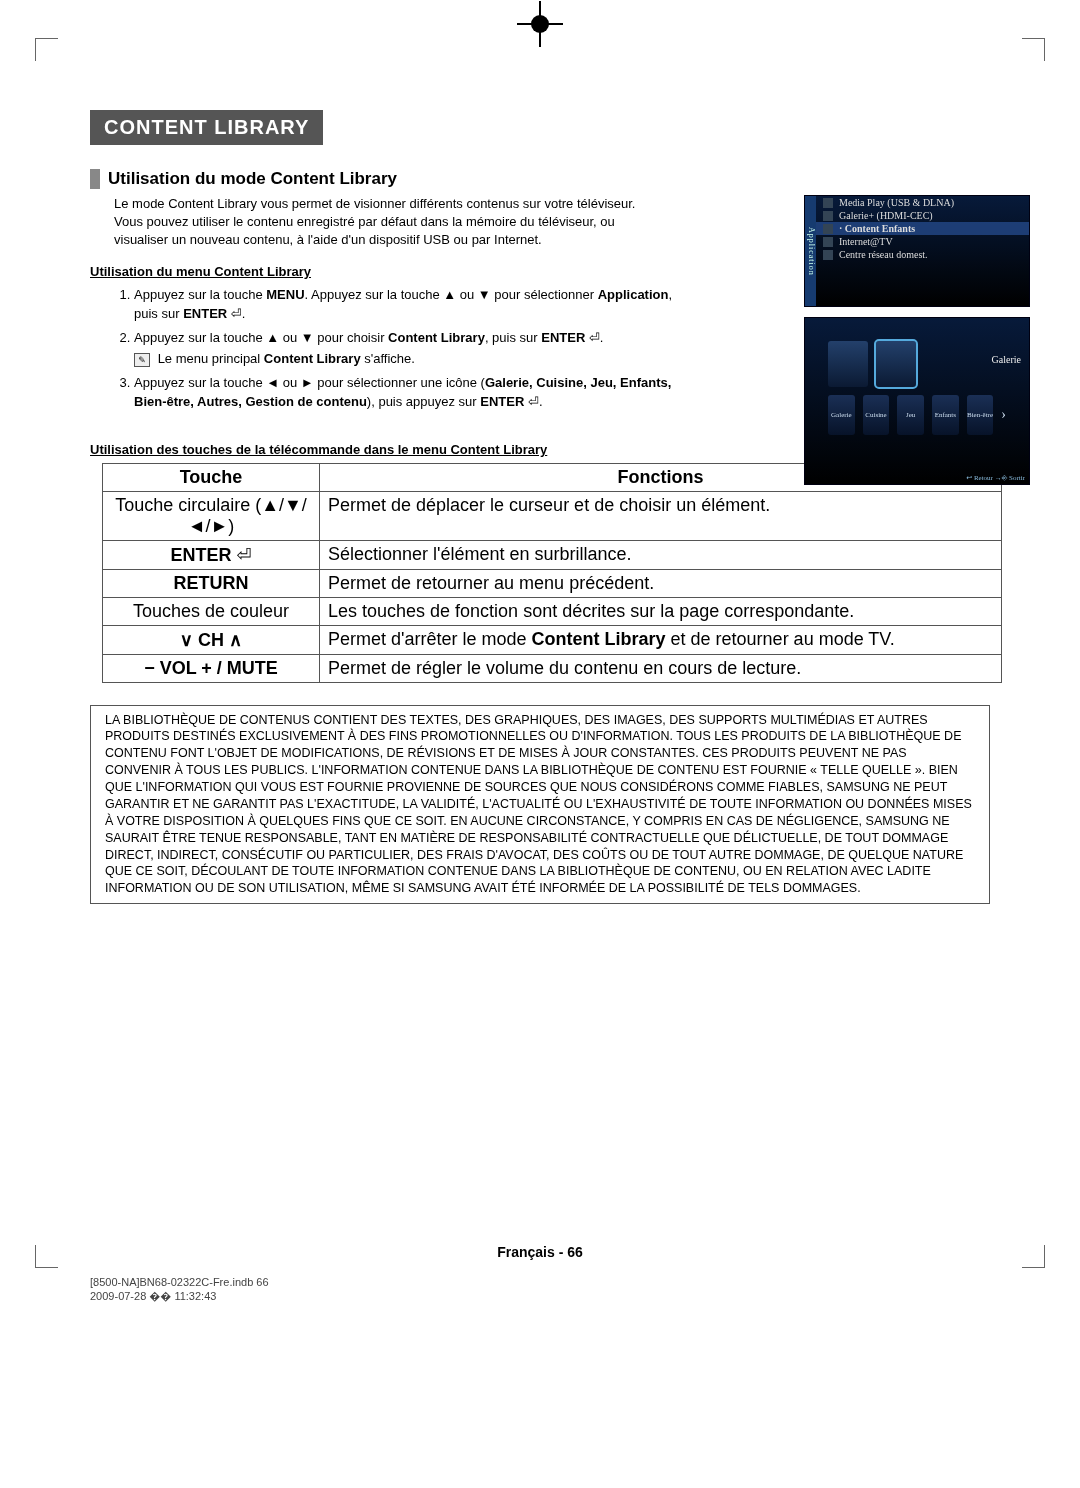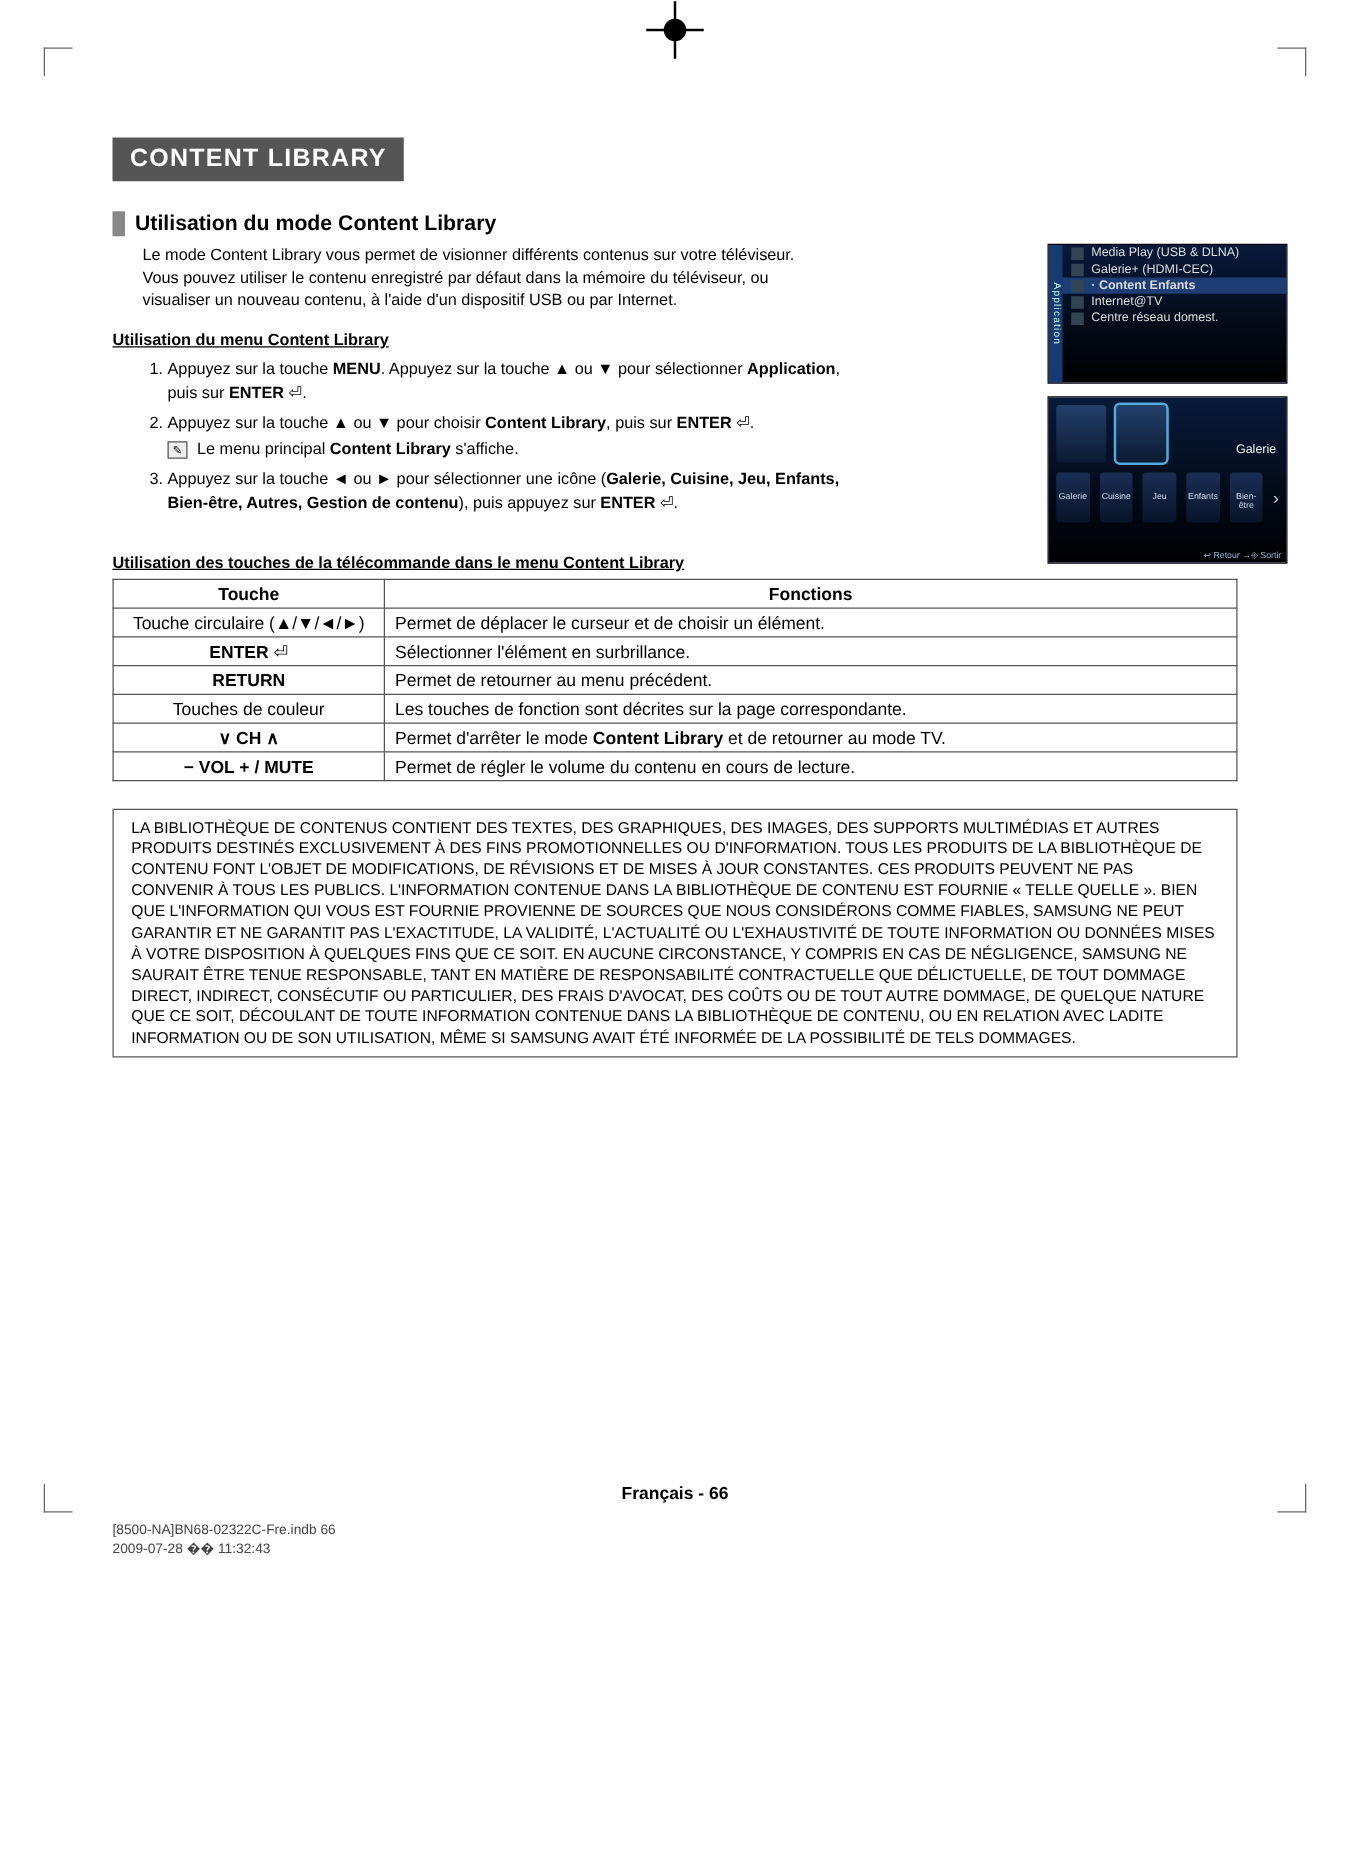--- a/index.html
+++ b/index.html
@@ -57,21 +57,22 @@
     display:inline-block; width:14px; height:12px; border:1px solid #555;
     margin-right:4px; font-size:9px; text-align:center; line-height:12px;
     background:#eee;
   }
   .b { font-weight:bold; }
 
   table.remote {
     width: 100%;
     border-collapse: collapse;
     margin-top: 6px;
-    font-size: 14px;
+    font-size: 18px;
+    margin-left: 12px;
   }
   table.remote th, table.remote td {
     border: 1px solid #555;
     padding: 3px 8px;
     text-align:left;
     vertical-align: top;
   }
   table.remote th { text-align:center; font-weight:bold; }
   table.remote td.key { text-align:center; width: 200px; }
 
@@ -79,41 +80,42 @@
     border: 1px solid #555;
     margin-top: 22px;
     padding: 6px 14px;
     font-size: 12.5px;
     line-height: 1.35;
   }
 
   .screenshots {
     position:absolute;
     top: 195px; right: 40px;
-    width: 192px;
+    width: 226px;
+    font-family: Liberation Serif, serif;
   }
   .shot {
     background: linear-gradient(#071a3a, #000);
     color:#ddd; font-size:10px;
     border:1px solid #001; margin-bottom:10px;
     position:relative;
   }
   .shot.menu { height: 110px; }
   .shot.menu .vtab {
     position:absolute; left:0; top:0; bottom:0; width:11px;
     background:#163b70; writing-mode:vertical-rl;
     text-align:center; font-size:8px; color:#cfe; letter-spacing:1px;
   }
   .shot.menu .row {
     padding: 1px 6px 1px 18px; display:flex; align-items:center; gap:6px;
   }
   .shot.menu .row.sel { background: rgba(40,80,150,.7); font-weight:bold; }
   .shot.menu .ico { width:10px; height:10px; background:#345; display:inline-block; }
 
-  .shot.tiles { height: 120px; padding:6px; }
+  .shot.tiles { height: 120px; padding:23px; }
   .shot.tiles .toprow, .shot.tiles .botrow {
     display:flex; gap:8px; align-items:flex-end; justify-content:flex-start;
   }
   .tile { width:40px; height:46px; background:linear-gradient(#23406b,#0b1a33);
           border-radius:3px; }
   .toprow { margin-bottom:8px; }
   .tile.sel { outline:2px solid #5ad; }
   .side-label { position:absolute; right:8px; top:36px; color:#eee; font-size:10px; }
   .botrow .ico2 {
     width:28px; height:24px; background:linear-gradient(#1a2f55,#071329);

